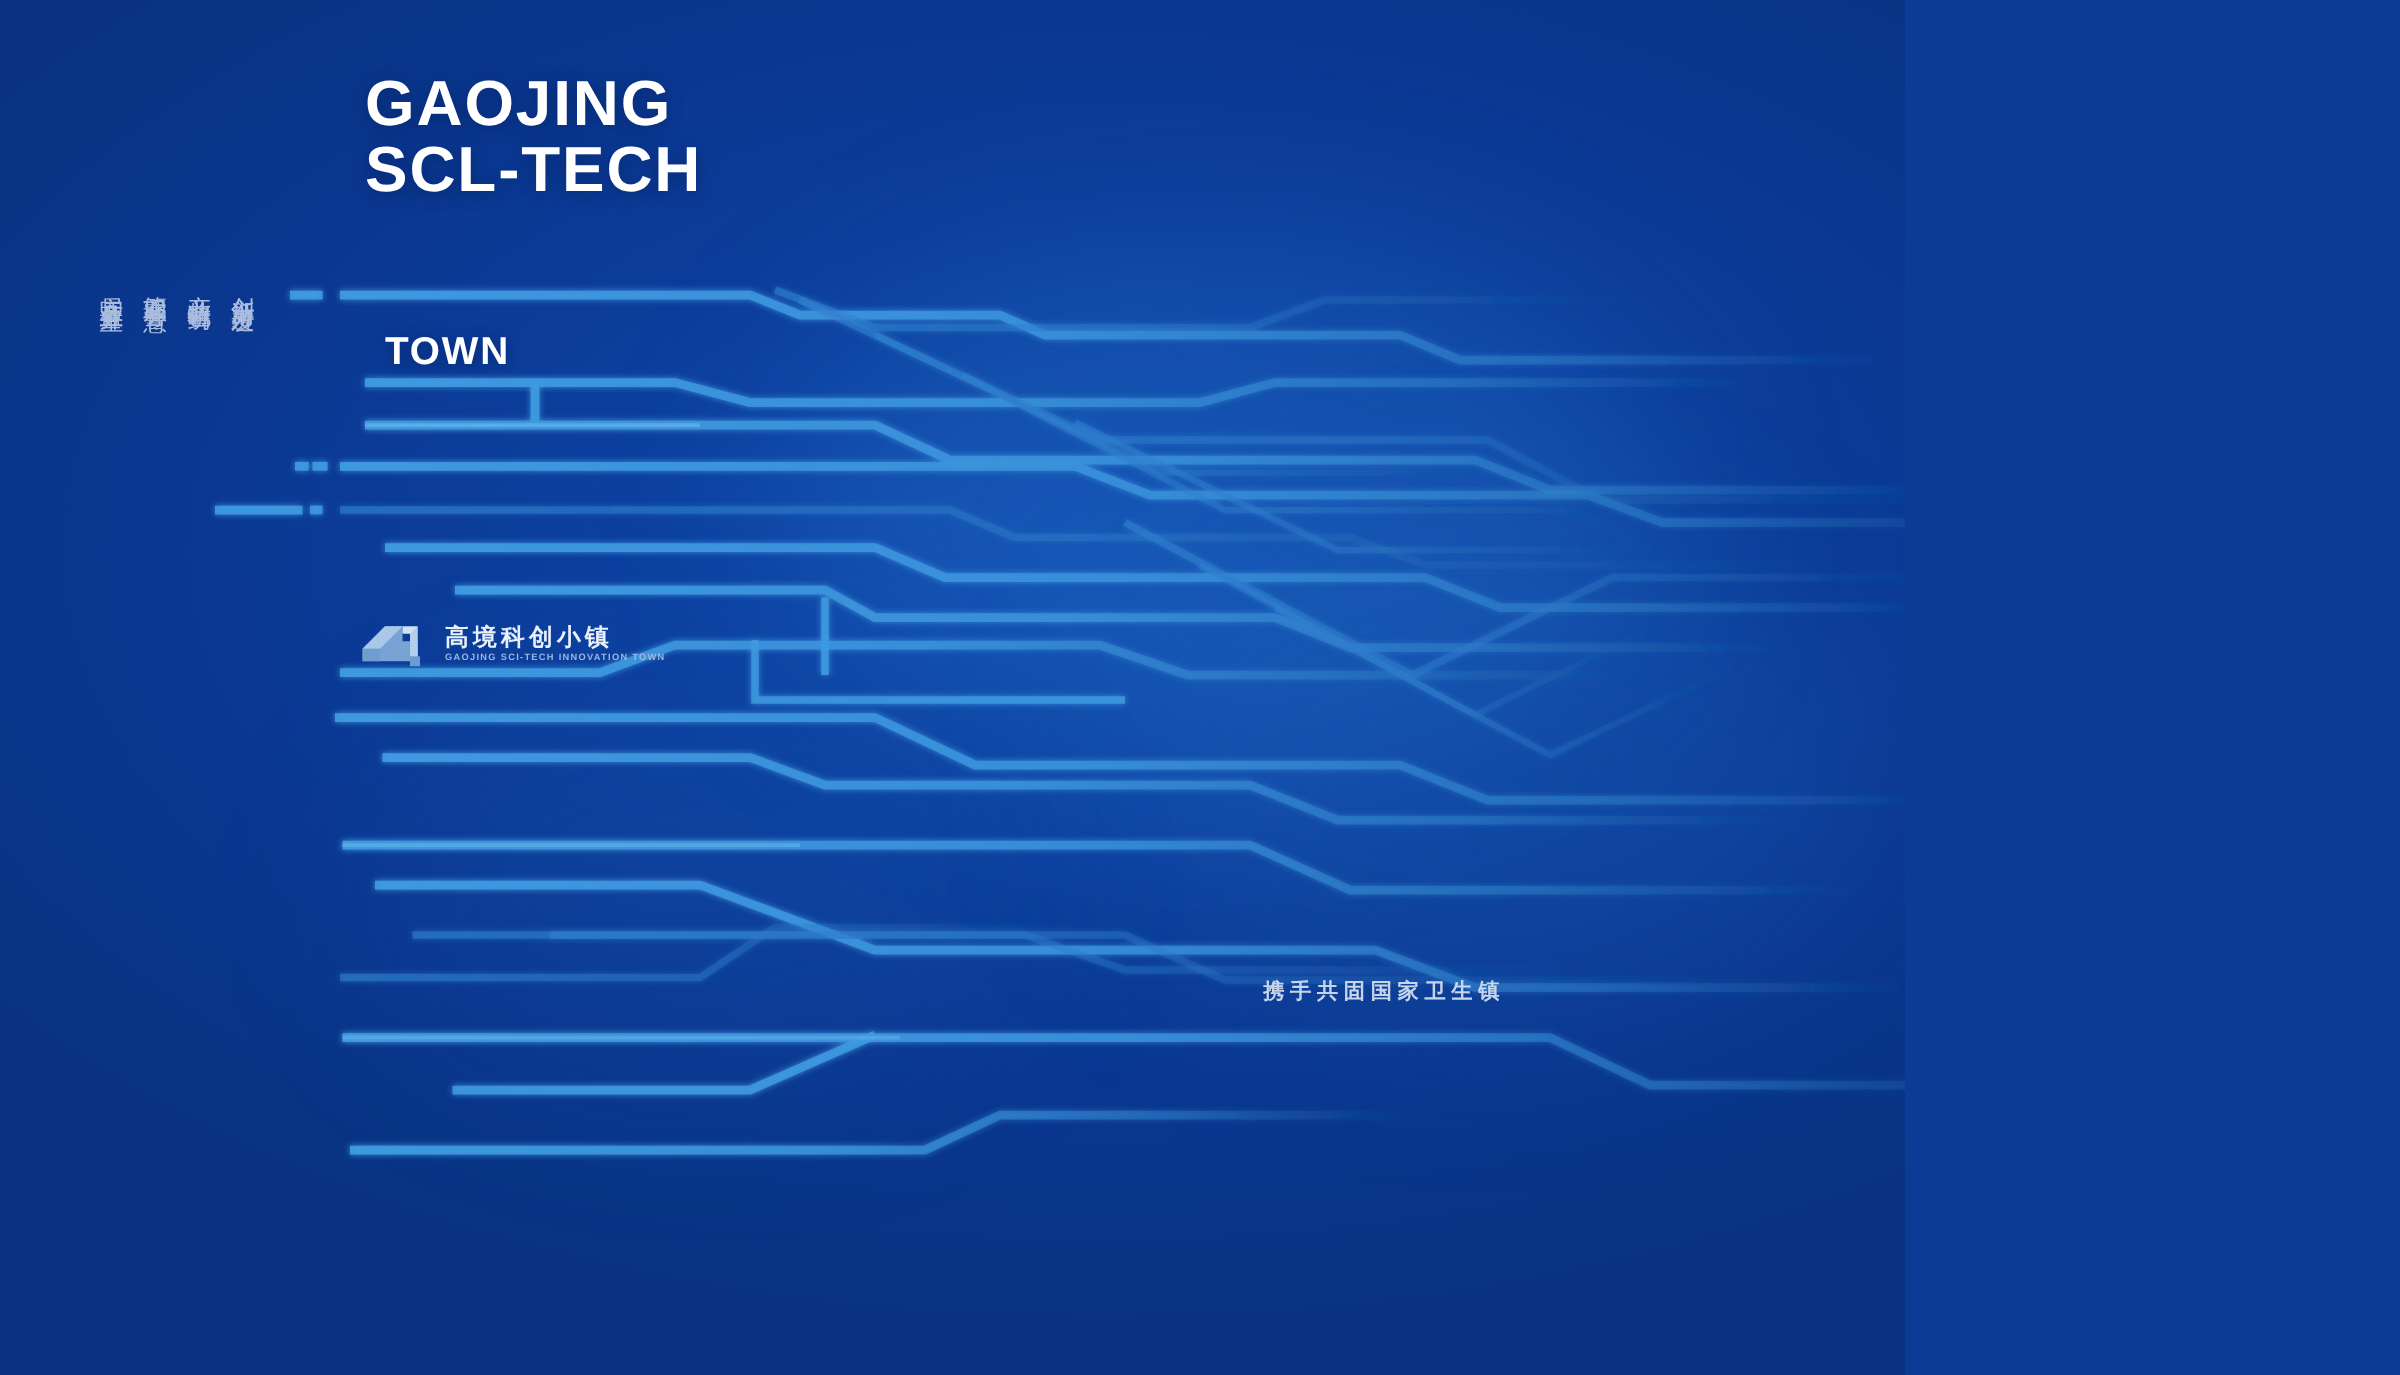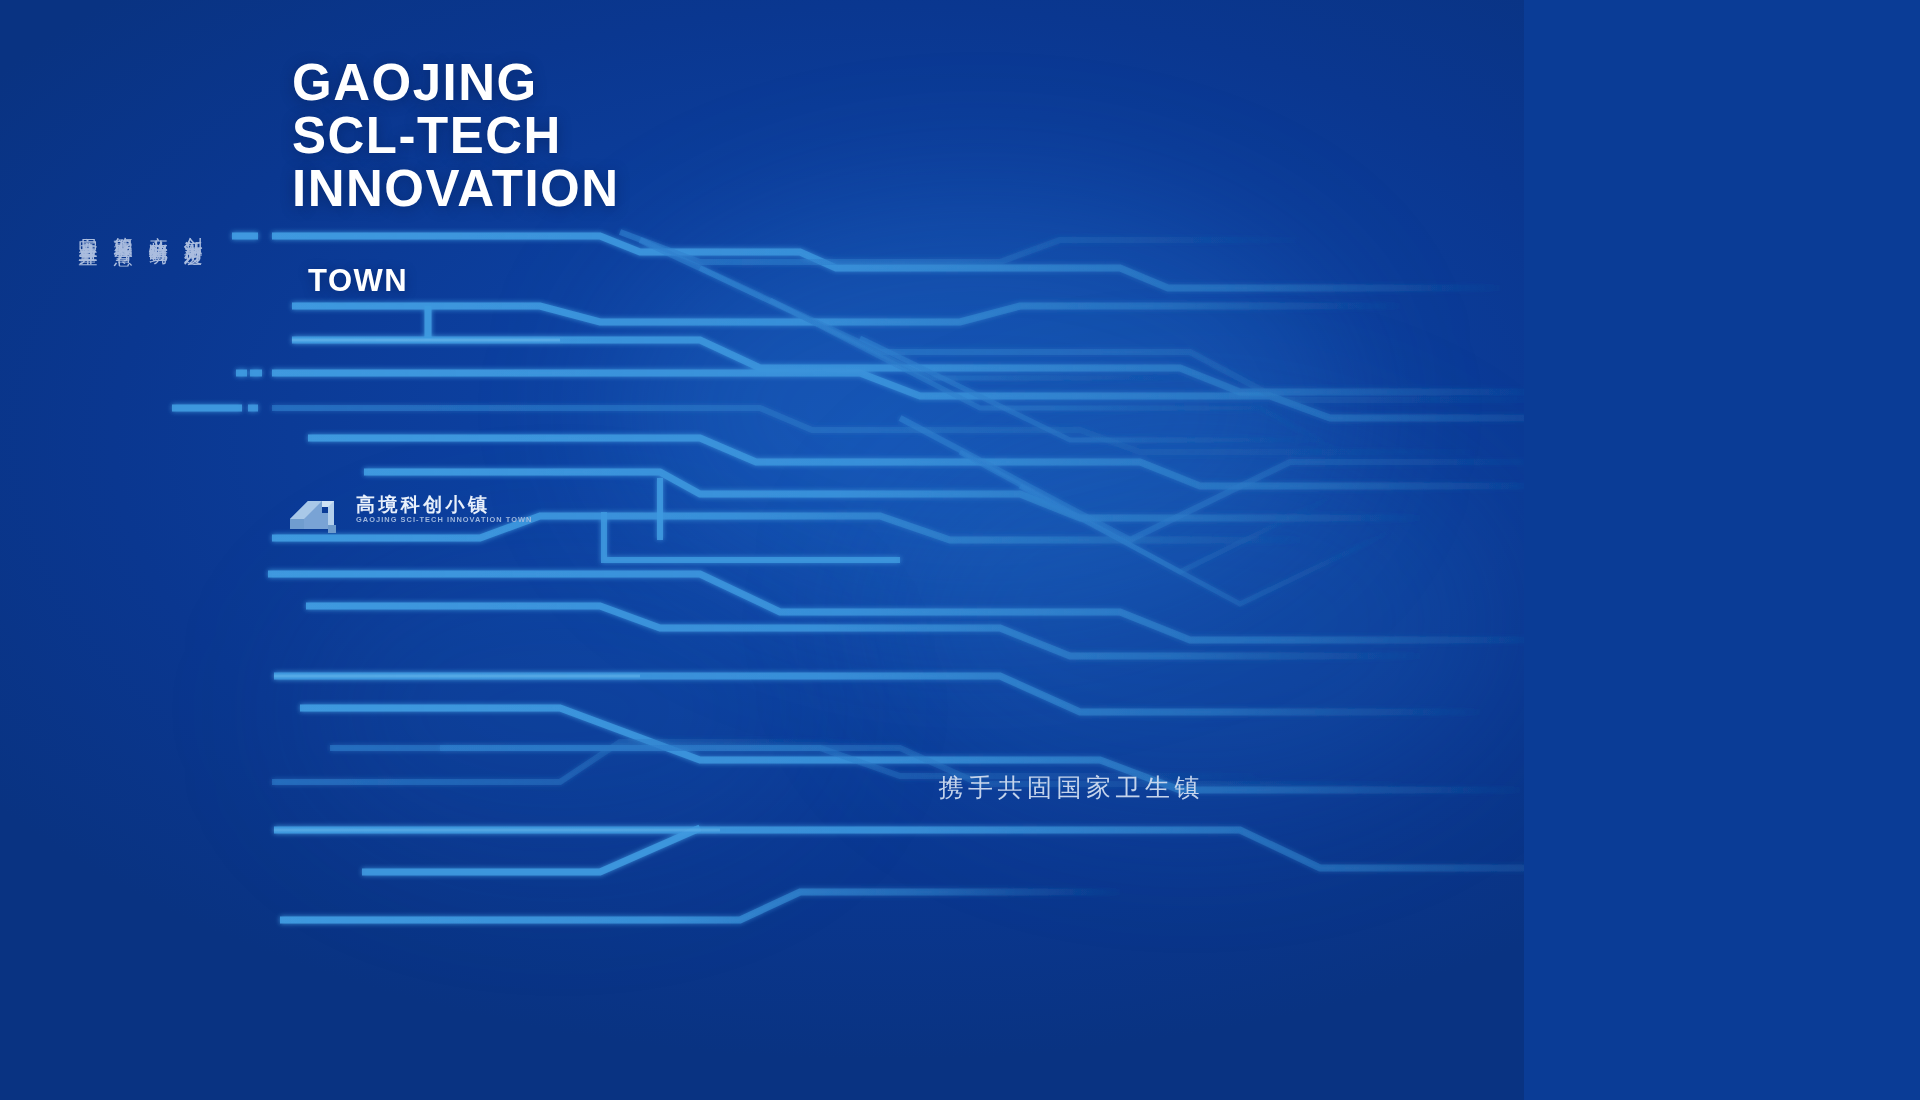--- a/index.html
+++ b/index.html
@@ -81,21 +81,21 @@
     font-weight:700;
     font-size:31px;
     letter-spacing:1.5px;
     text-shadow:0 2px 12px rgba(4,24,70,.45);
   }
 
   
   .logo{
     position:absolute;
     left:288px; top:495px;
-    display:flex; align-items:flex-start; gap:11px;
+    display:flex; align-items:center; gap:11px;
     z-index:9;
   }
   .logo-mark{ width:57px; height:40px; flex:0 0 auto; display:block; }
   .logo-txt{ display:flex; flex-direction:column; gap:2px; }
   .logo-cn{
     font-size:19px; font-weight:700; color:#e8f0fb;
     letter-spacing:3.4px; line-height:1; white-space:nowrap;
   }
   .logo-en{
     font-size:7.4px; font-weight:700; color:#9fb7dd;
@@ -105,24 +105,24 @@
   
   .bslogan{
     position:absolute;
     right:320px; bottom:295px;
     z-index:9;
     text-align:left;
     color:#cfdcf0;
   }
   .bslogan .bl{
     display:block;
-    font-size:25px;
+    font-size:17px;
     letter-spacing:4.5px;
     line-height:1.42;
-    font-weight:400;
+    font-weight:700;
     white-space:nowrap;
     opacity:.95;
   }
 </style>
 </head>
 <body>
 
 <div id="poster">
 
   <div class="glow glow-a"></div>
@@ -217,21 +217,20 @@
 
       <path d="M292,340 H560" stroke="#6fbcee" stroke-opacity=".55" stroke-width="3"></path>
       <path d="M274,676 H640" stroke="#6fbcee" stroke-opacity=".45" stroke-width="3"></path>
       <path d="M274,830 H720" stroke="#6fbcee" stroke-opacity=".40" stroke-width="3"></path>
     </g>
   </svg>
 
   <div class="headline">
     <span class="ln">GAOJING</span>
     <span class="ln">SCL-TECH</span>
-    <span class="ln">INNOVATION</span>
   </div>
 
   <div class="town">TOWN</div>
 
   <div class="vslogan">
     <div class="col">创新活力迸发</div>
     <div class="col">产业特色鲜明</div>
     <div class="col">管理服务智慧</div>
     <div class="col">宜居宜业并重</div>
   </div>

